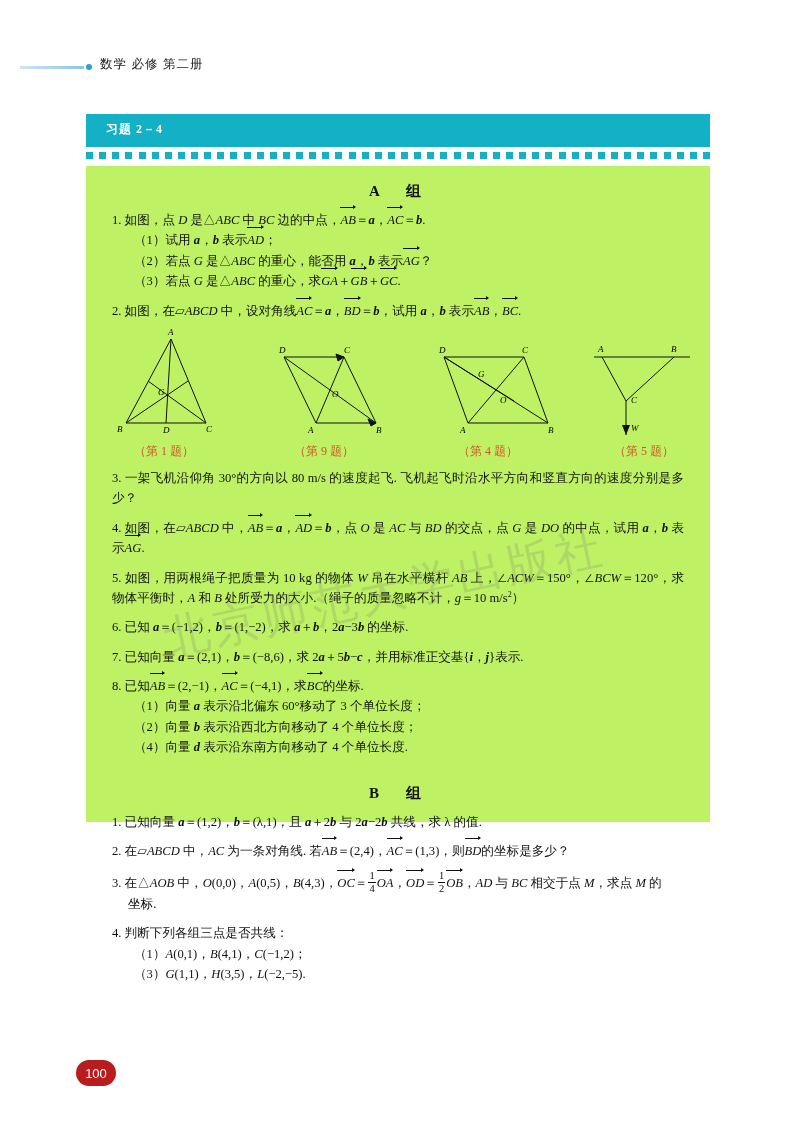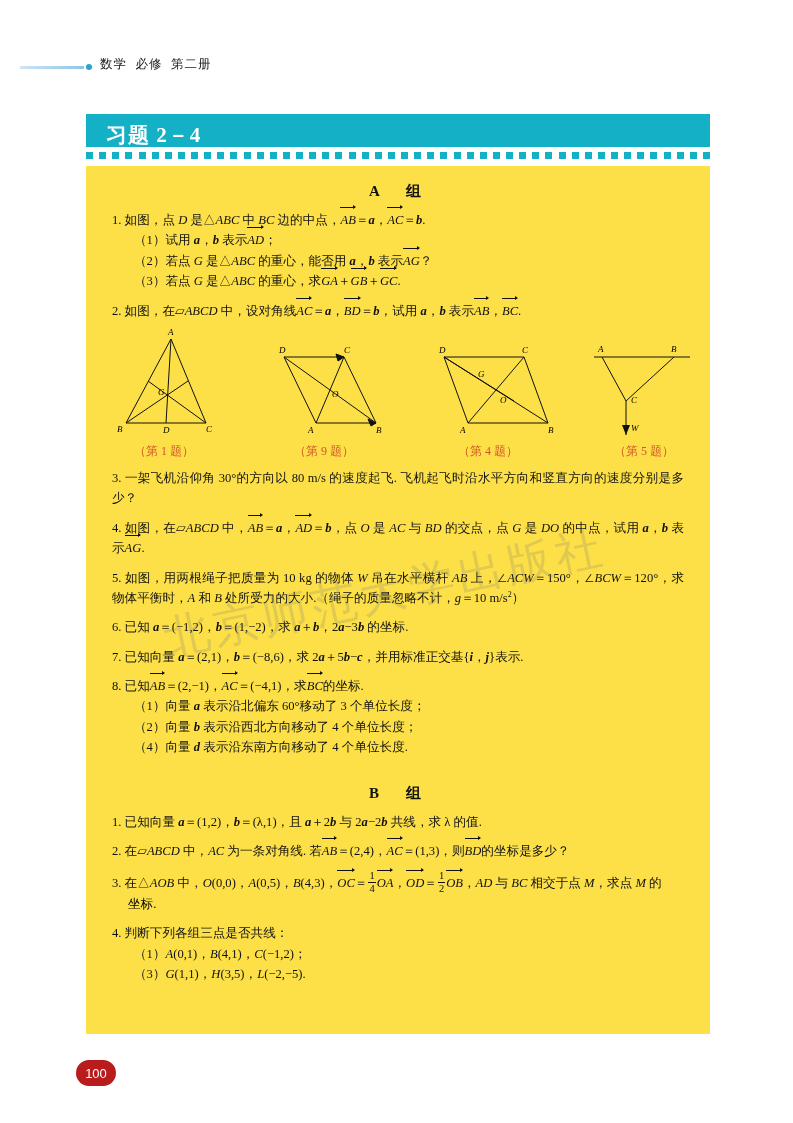--- a/index.html
+++ b/index.html
@@ -44,36 +44,36 @@
     border-radius: 50%;
     background: #2aa3d4;
   }
   .header-title {
     position: absolute;
     top: 0px;
     left: 100px;
     font-size: 12.5px;
     color: #1b1b1b;
     letter-spacing: 1px;
-    font-family: Liberation Mono, monospace;
+    font-family: Liberation Sans, sans-serif;
   }
   
   .section-bar {
     position: absolute;
     top: 114px;
     left: 86px;
     width: 624px;
     height: 33px;
     background: #13b0c6;
   }
   .section-bar-title {
     position: absolute;
     left: 20px;
     top: 7px;
-    font-size: 21px;
+    font-size: 12px;
     font-weight: bold;
     color: #ffffff;
     letter-spacing: 1px;
   }
   .dotrow {
     position: absolute;
     top: 152px;
     left: 86px;
     width: 624px;
     height: 8px;
@@ -85,22 +85,22 @@
     width: 7px;
     height: 7px;
     background: #13b0c6;
   }
   
   .panel {
     position: absolute;
     top: 166px;
     left: 86px;
     width: 624px;
-    height: 868px;
-    background: #fde047;
+    height: 656px;
+    background: #bef264;
   }
   .group-head {
     text-align: center;
     font-size: 15px;
     font-weight: bold;
     letter-spacing: 6px;
     color: #111;
     margin-top: 16px;
   }
   .item {

